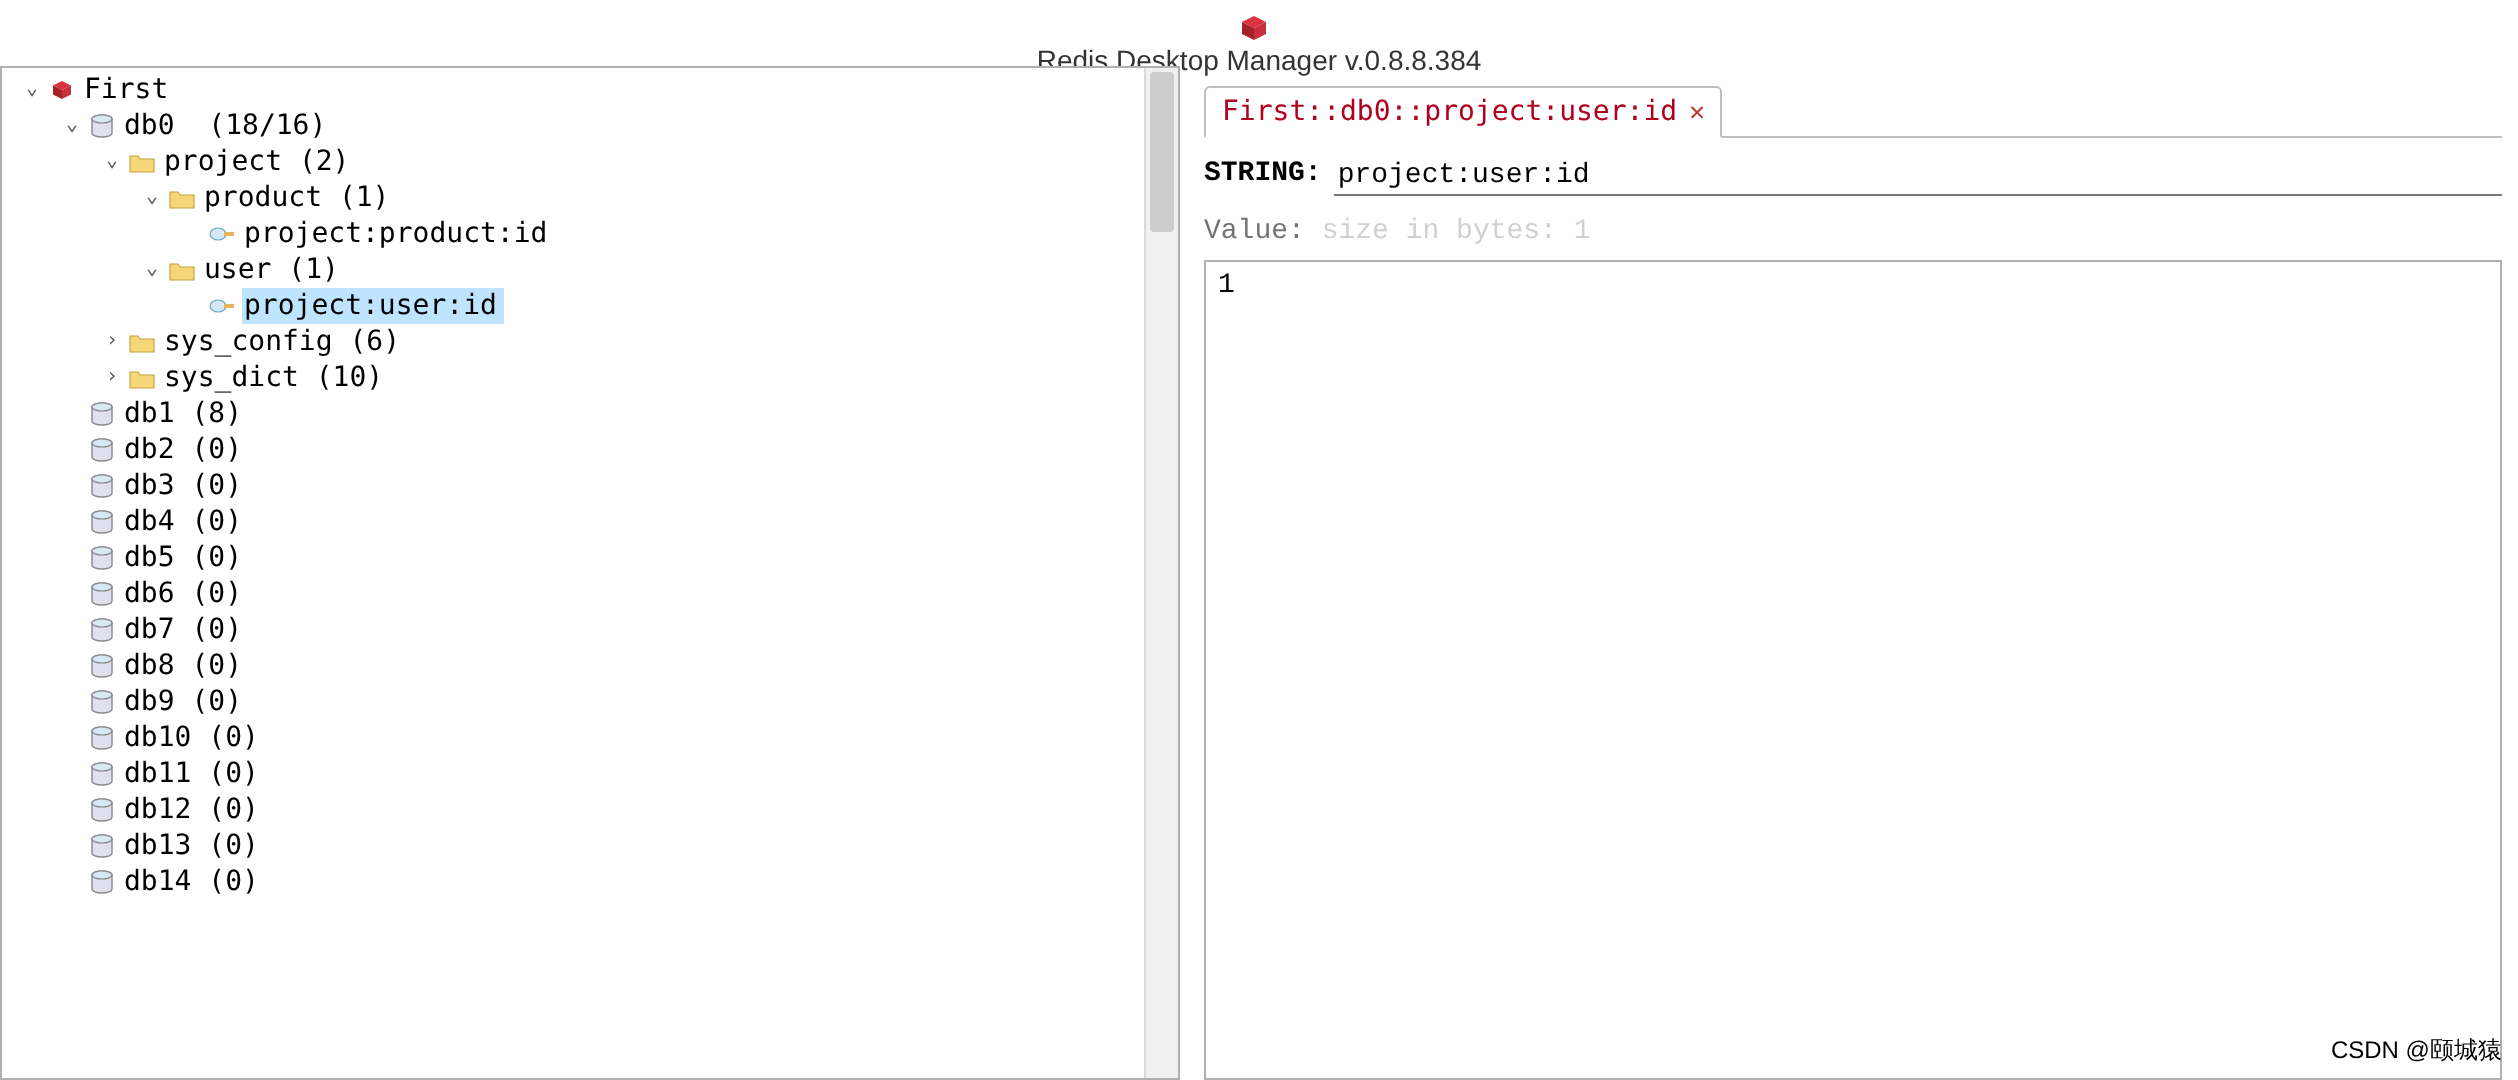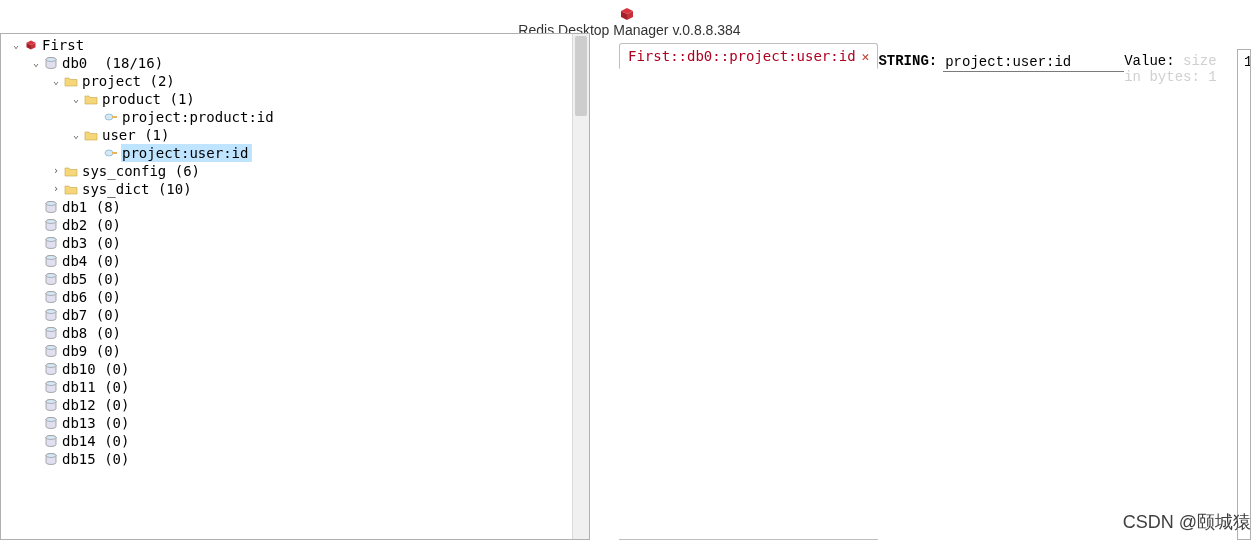--- a/index.html
+++ b/index.html
@@ -96,23 +96,23 @@
       margin-right: 2px;
     }
     .node.selected .label {
       background: #bfe4ff;
     }
     .label {
       padding: 0 4px 0 1px;
     }
     .right-panel {
       flex: 1;
-      padding: 10px 8px 0 29px;
-      display: flex;
-      flex-direction: row;
+      padding: 10px 8px 0 12px;
+      display: flex;
+      flex-direction: column;
       font-family: "SimSun", monospace;
     }
     .tab-row {
       display: flex;
       border-bottom: 1px solid #bfbfbf;
       position: relative;
     }
     .tab {
       display: flex;
       align-items: center;
@@ -152,43 +152,43 @@
       outline: none;
       font-size: 14px;
       padding: 1px 2px;
     }
     .value-row {
       margin-top: 10px;
       font-size: 14px;
       font-family: "Courier New", monospace;
     }
     .value-row .val-label {
-      color: #000000;
+      color: #737373;
     }
     .value-row .size-hint {
       color: #d0d0d0;
     }
     .value-box {
       margin-top: 6px;
       flex: 1;
       border: 1px solid #b0b0b0;
       padding: 4px 6px;
       font-family: "Courier New", monospace;
       font-size: 14px;
       color: #000;
       background: #fff;
       overflow: auto;
     }
     .watermark {
       position: absolute;
       right: 8px;
       bottom: 6px;
-      color: #404040;
+      color: #000000;
       font-family: "Microsoft YaHei", sans-serif;
-      font-size: 18px;
+      font-size: 12px;
       pointer-events: none;
     }
   </style>
 </head>
 <body>
 
 <div class="title-bar">
   <span class="app-icon">
     <svg width="16" height="16" viewBox="0 0 16 16">
       <path d="M8 2 L14 5 L8 8 L2 5 Z" fill="#d9333f"></path>
@@ -454,31 +454,20 @@
             <span class="indent" style="width:42px"></span>
             <span class="icon">
               <svg width="14" height="12" viewBox="0 0 14 12">
                 <ellipse cx="7" cy="2.5" rx="5" ry="2" fill="#e0e0f0" stroke="#888" stroke-width="0.7"></ellipse>
                 <path d="M2 2.5 V9.5 A5 2 0 0 0 12 9.5 V2.5" fill="#e0e0f0" stroke="#888" stroke-width="0.7"></path>
                 <ellipse cx="7" cy="2.5" rx="5" ry="2" fill="#d5e8f5" stroke="#888" stroke-width="0.6"></ellipse>
               </svg>
             </span>
             <span class="label">db14 (0)</span>
           </div>
-          <div class="node">
-            <span class="indent" style="width:42px"></span>
-            <span class="icon">
-              <svg width="14" height="12" viewBox="0 0 14 12">
-                <ellipse cx="7" cy="2.5" rx="5" ry="2" fill="#e0e0f0" stroke="#888" stroke-width="0.7"></ellipse>
-                <path d="M2 2.5 V9.5 A5 2 0 0 0 12 9.5 V2.5" fill="#e0e0f0" stroke="#888" stroke-width="0.7"></path>
-                <ellipse cx="7" cy="2.5" rx="5" ry="2" fill="#d5e8f5" stroke="#888" stroke-width="0.6"></ellipse>
-              </svg>
-            </span>
-            <span class="label">db15 (0)</span>
-          </div>
         </div>
     </div>
     <div class="scrollbar">
       <div class="thumb"></div>
     </div>
   </div>
 
   <div class="right-panel">
     <div class="tab-row">
       <div class="tab">

